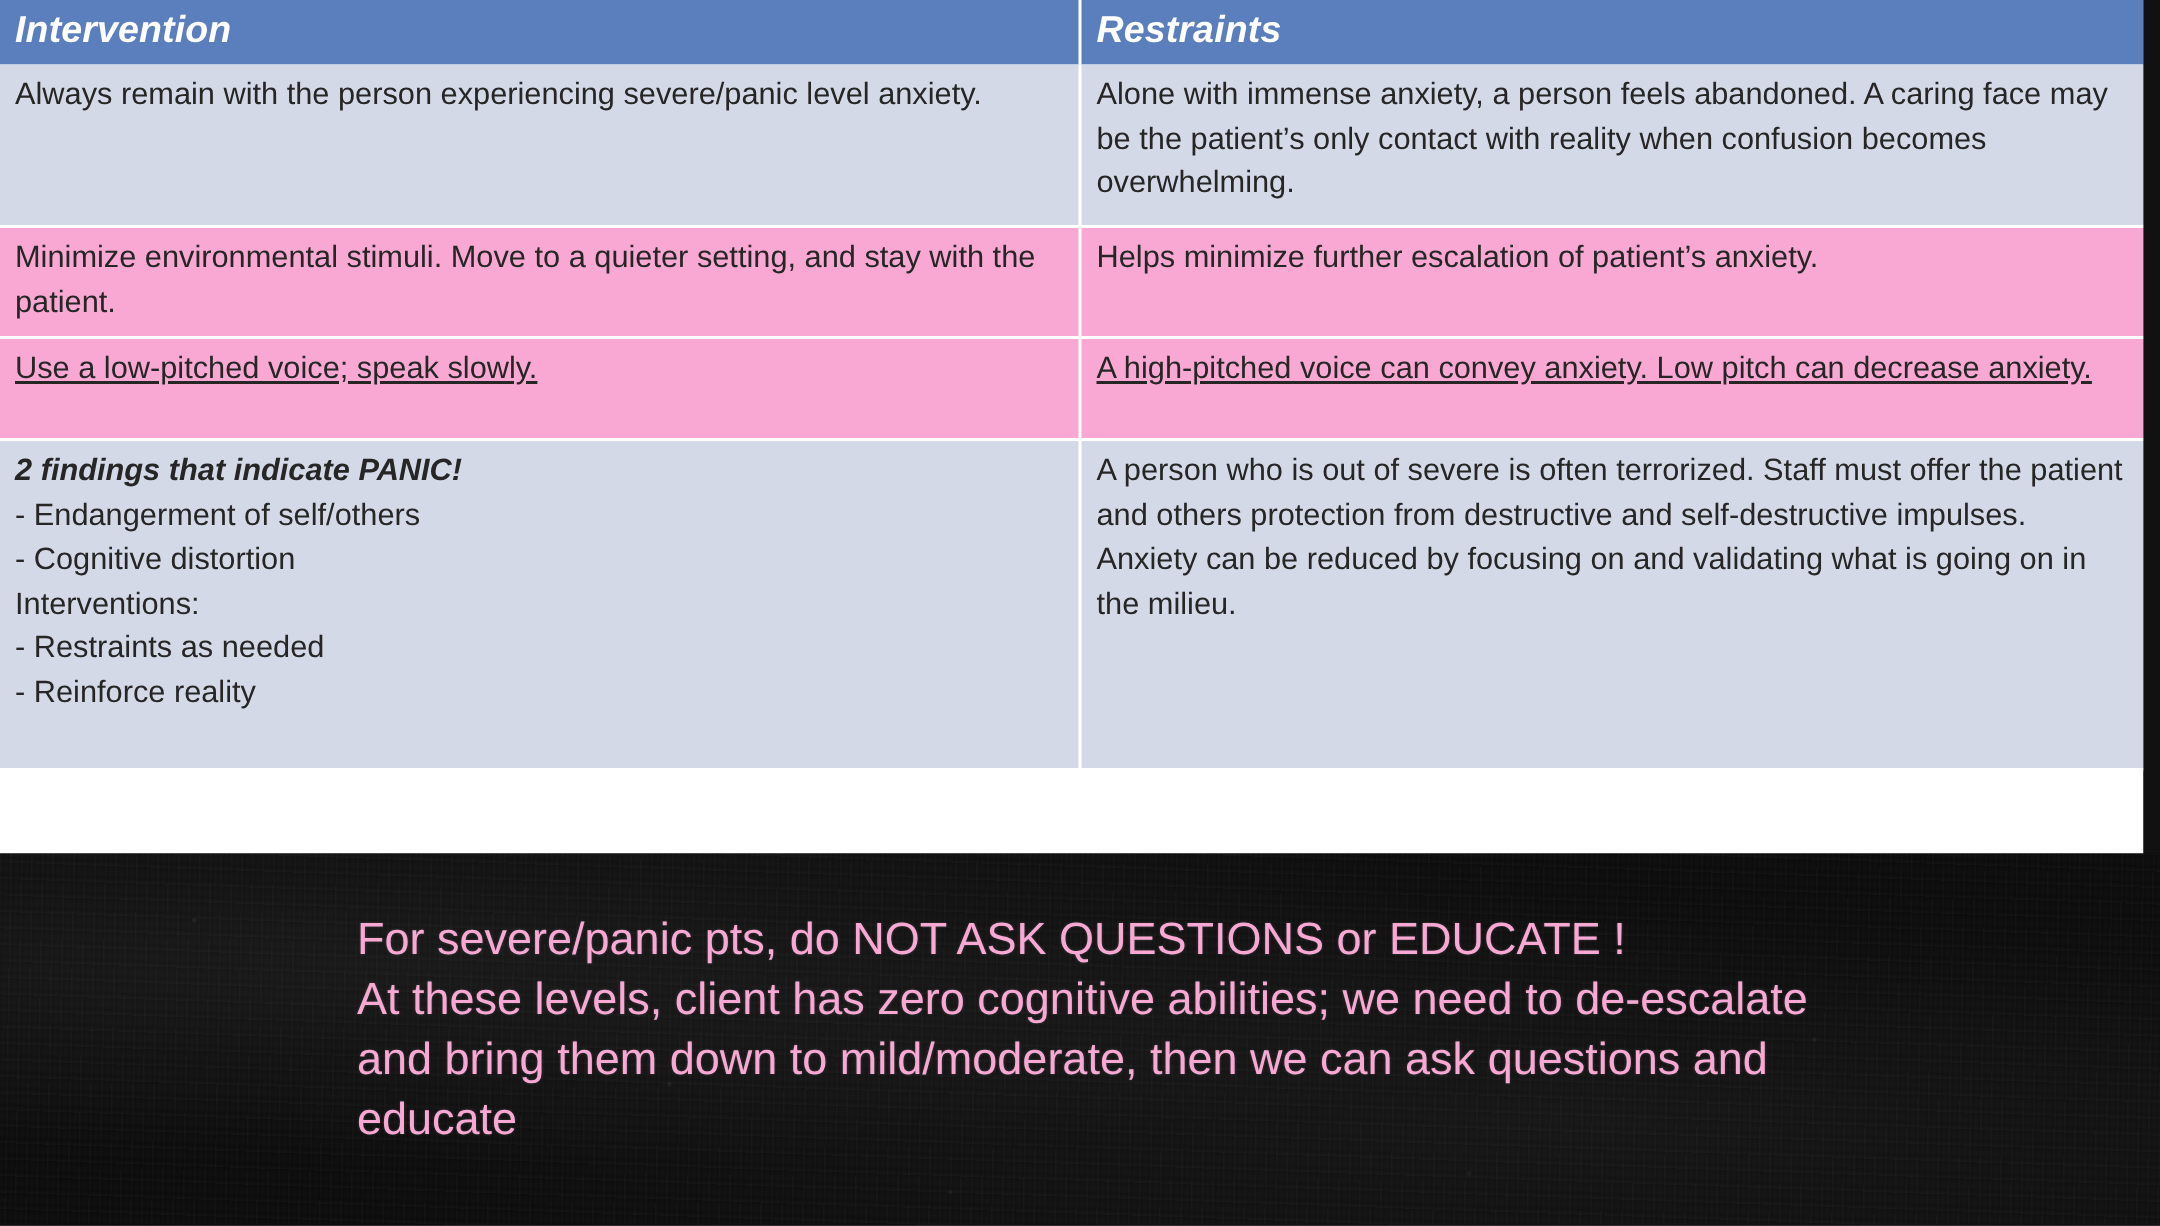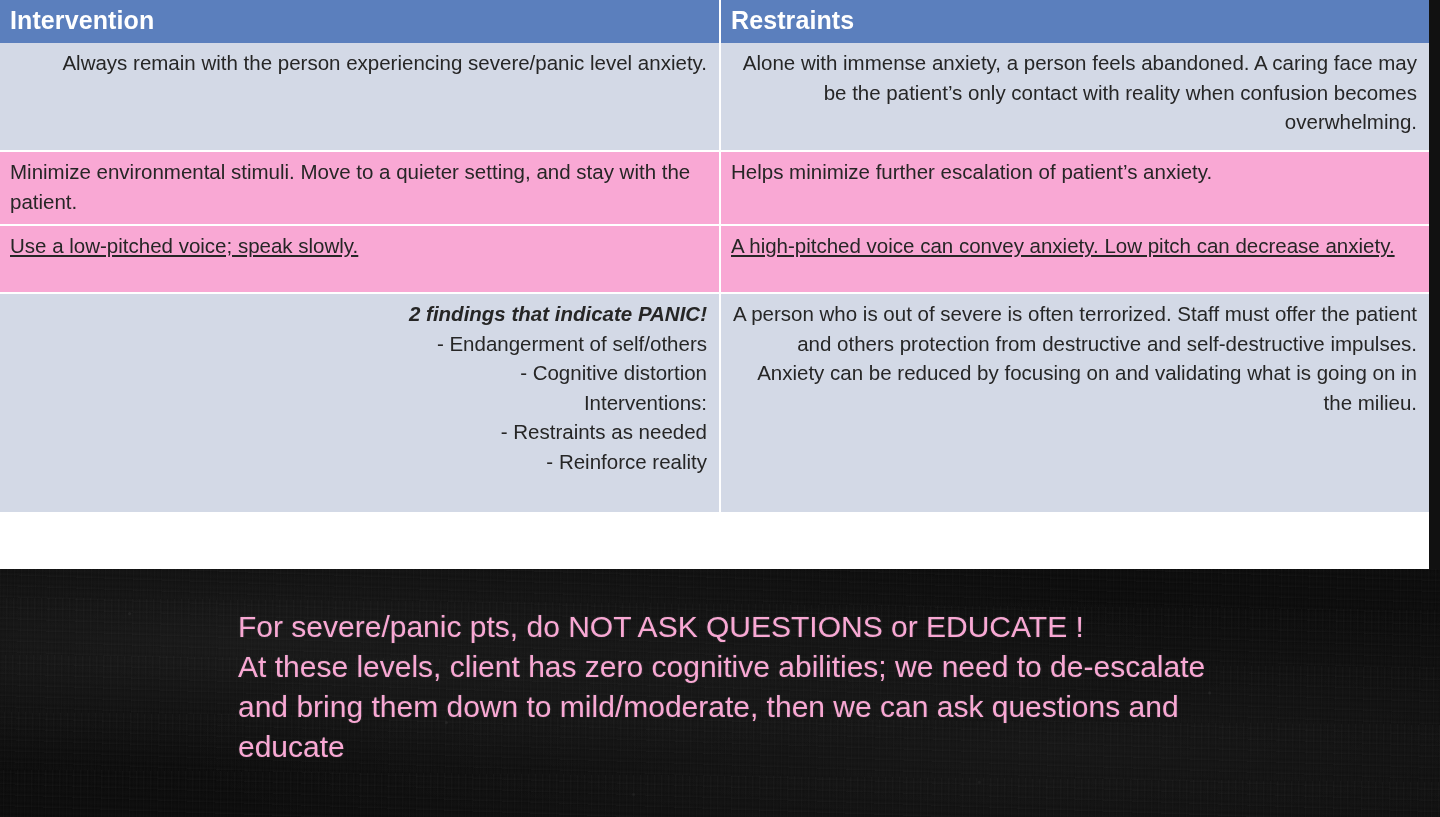--- a/index.html
+++ b/index.html
@@ -41,36 +41,37 @@
     background: #5b7fbd;
     color: #ffffff;
     font-size: 25px;
     font-weight: bold;
     text-align: left;
     padding: 3px 10px 6px 10px;
     height: 34px;
     vertical-align: middle;
     border-right: 2px solid #ffffff;
     letter-spacing: 0.1px;
+    font-style: italic;
   }
   thead th:last-child { border-right: none; }
 
   tbody td {
     font-size: 20.5px;
     line-height: 1.44;
     color: #262626;
     vertical-align: top;
     padding: 5px 12px 8px 10px;
     border-right: 2px solid #ffffff;
     border-bottom: 2px solid #ffffff;
     box-sizing: border-box;
   }
   tbody td:last-child { border-right: none; }
 
-  tbody tr.band-a td { background: #d3d9e6; text-align: right; }
+  tbody tr.band-a td { background: #d3d9e6; }
   tbody tr.band-b td { background: #f9a8d4; }
 
   tbody tr.r1 td { height: 108px; }
   tbody tr.r2 td { height: 67px; }
   tbody tr.r3 td { height: 68px; }
   tbody tr.r4 td { height: 68px; text-decoration: underline; }
   tbody tr.r5 td { height: 220px; }
 
   .cell-lines > div { white-space: pre-wrap; }
   .lead-italic {

